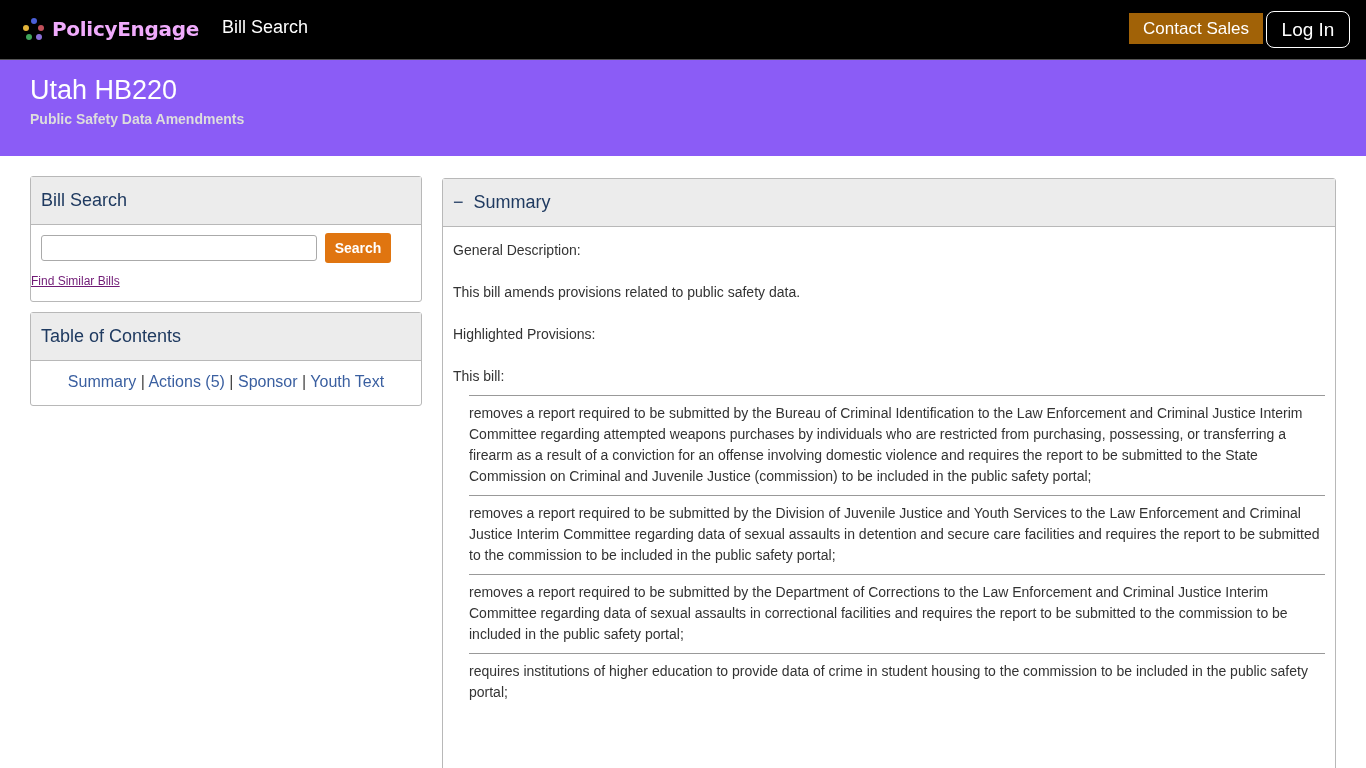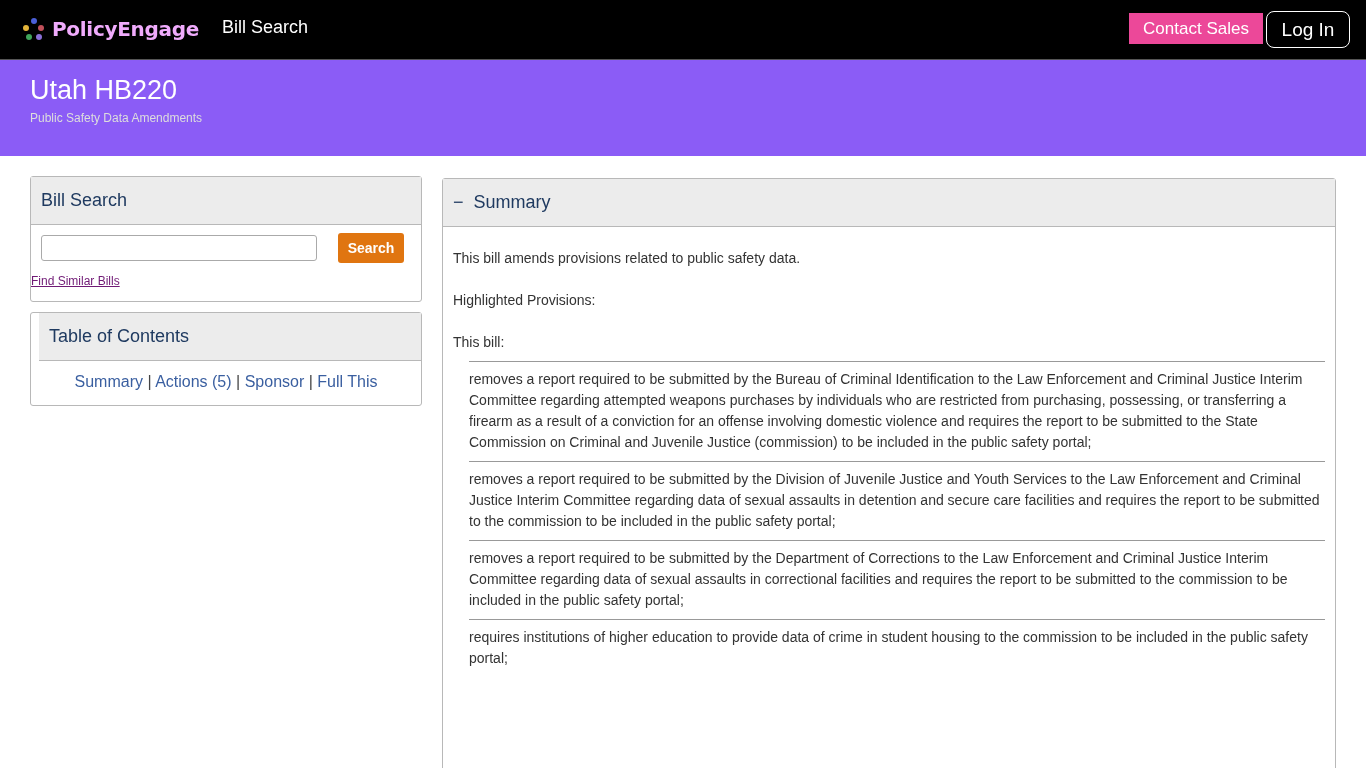--- a/index.html
+++ b/index.html
@@ -21,63 +21,63 @@
     .logo .d5 { left: 14px; top: 17px; background: #8a6fd8; }
     .brand-name {
       font-family: "DejaVu Sans", sans-serif; font-weight: bold; font-size: 20px;
       color: #f0abfc; letter-spacing: -0.3px;
     }
     .nav-link {
       position: absolute; left: 222px; top: 17px; font-size: 18px; color: #fff; text-decoration: none;
     }
     .btn-contact {
       position: absolute; left: 1129px; top: 13px; width: 134px; height: 31px;
-      background: #ec4899; color: #fff; font-size: 17px; border: none;
+      background: #a16207; color: #fff; font-size: 17px; border: none;
       display: flex; align-items: center; justify-content: center;
     }
     .btn-login {
       position: absolute; left: 1266px; top: 11px; width: 84px; height: 37px;
       background: #000; color: #fff; font-size: 19px; border: 1px solid #fff; border-radius: 8px;
       display: flex; align-items: center; justify-content: center;
     }
 
     
     .bill-header {
       position: absolute; left: 0; top: 60px; width: 1366px; height: 96px; background: #8b5cf6;
     }
     .bill-title { position: absolute; left: 30px; top: 15px; font-size: 27px; color: #fff; }
-    .bill-subtitle { position: absolute; left: 30px; top: 51px; font-size: 12px; color: #ddd; }
+    .bill-subtitle { position: absolute; left: 30px; top: 51px; font-size: 14px; color: #ddd; font-weight: bold; }
 
     
     .panel {
       position: absolute; background: #fff; border: 1px solid #b8b8b8; border-radius: 3px;
     }
     .panel-heading {
       background: #ececec; border-bottom: 1px solid #b8b8b8;
       color: #1f3a60; font-size: 18px; padding: 0 10px; display: flex; align-items: center;
     }
 
     .search-panel { left: 30px; top: 176px; width: 392px; height: 126px; }
     .search-panel .panel-heading { height: 48px; }
     .search-input {
       position: absolute; left: 10px; top: 58px; width: 276px; height: 26px;
       border: 1px solid #aaa; border-radius: 3px; background: #fff;
     }
     .search-btn {
       position: absolute; left: 294px; top: 56px; width: 66px; height: 30px;
       background: #e07510; color: #fff; font-size: 14px; font-weight: bold; border: none; border-radius: 3px;
-      display: flex; align-items: center; justify-content: center; margin-left: 13px;
+      display: flex; align-items: center; justify-content: center;
     }
     .similar-link {
       position: absolute; left: 0; width: 100%; top: 97px; 
       font-size: 12px; color: #701a75; text-decoration: underline;
     }
 
     .toc-panel { left: 30px; top: 312px; width: 392px; height: 94px; }
-    .toc-panel .panel-heading { height: 48px; margin-left: 8px; }
+    .toc-panel .panel-heading { height: 48px; }
     .toc-links {
       text-align: center; padding-top: 12px; font-size: 16px; color: #445;
     }
     .toc-links a { color: #3a5fa0; text-decoration: none; }
     .toc-sep { color: #444; }
 
     .summary-panel { left: 442px; top: 178px; width: 894px; height: 600px; }
     .summary-panel .panel-heading { height: 48px; font-size: 18px; }
     .collapse-icon { margin-right: 10px; font-size: 18px; color: #1f3a60; }
     .summary-body { padding: 0 10px; font-size: 14px; color: #333; line-height: 21px; }
@@ -121,30 +121,31 @@
 
 <div class="panel toc-panel">
   <div class="panel-heading">Table of Contents</div>
   <div class="toc-links">
     <a>Summary</a>
     <span class="toc-sep">|</span>
     <a>Actions (5)</a>
     <span class="toc-sep">|</span>
     <a>Sponsor</a>
     <span class="toc-sep">|</span>
-    <a>Full This</a>
+    <a>Youth Text</a>
   </div>
 </div>
 
 <div class="panel summary-panel">
   <div class="panel-heading">
     <span class="collapse-icon">−</span>
     <span>Summary</span>
   </div>
   <div class="summary-body">
+    <div class="p">General Description:</div>
     <div class="gap"></div>
     <div>This bill amends provisions related to public safety data.</div>
     <div class="gap"></div>
     <div>Highlighted Provisions:</div>
     <div class="gap"></div>
     <div>This bill:</div>
     <div class="provisions">
       <div class="provision">removes a report required to be submitted by the Bureau of Criminal Identification to the Law Enforcement and Criminal Justice Interim Committee regarding attempted weapons purchases by individuals who are restricted from purchasing, possessing, or transferring a firearm as a result of a conviction for an offense involving domestic violence and requires the report to be submitted to the State Commission on Criminal and Juvenile Justice (commission) to be included in the public safety portal;</div>
       <div class="provision">removes a report required to be submitted by the Division of Juvenile Justice and Youth Services to the Law Enforcement and Criminal Justice Interim Committee regarding data of sexual assaults in detention and secure care facilities and requires the report to be submitted to the commission to be included in the public safety portal;</div>
       <div class="provision">removes a report required to be submitted by the Department of Corrections to the Law Enforcement and Criminal Justice Interim Committee regarding data of sexual assaults in correctional facilities and requires the report to be submitted to the commission to be included in the public safety portal;</div>

